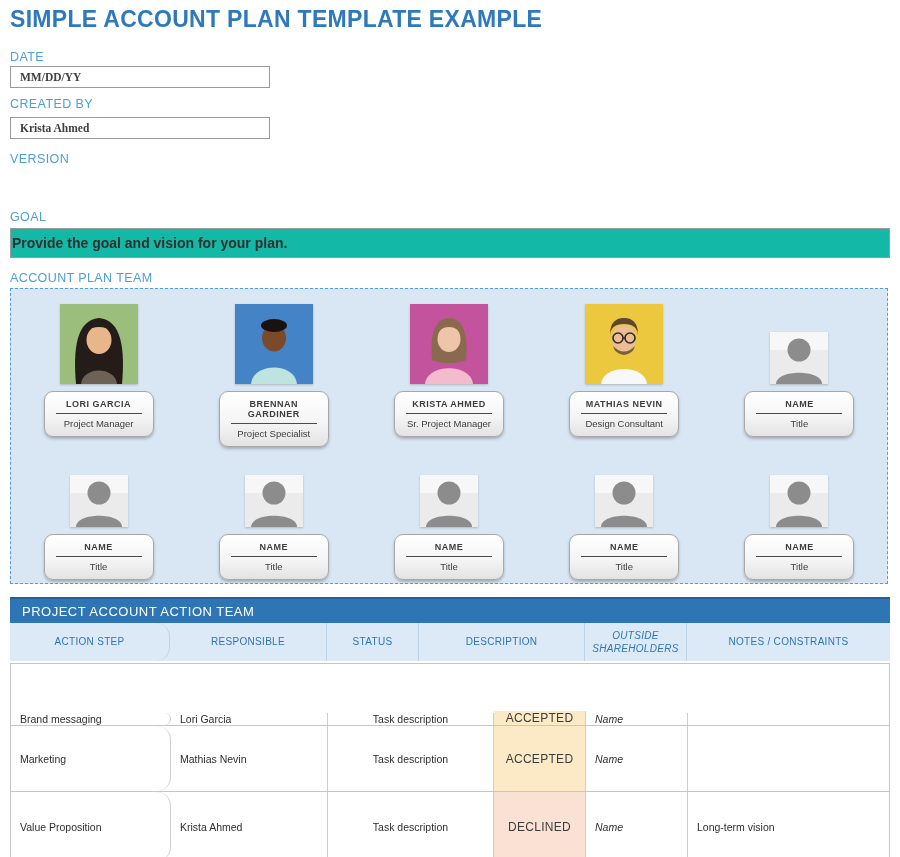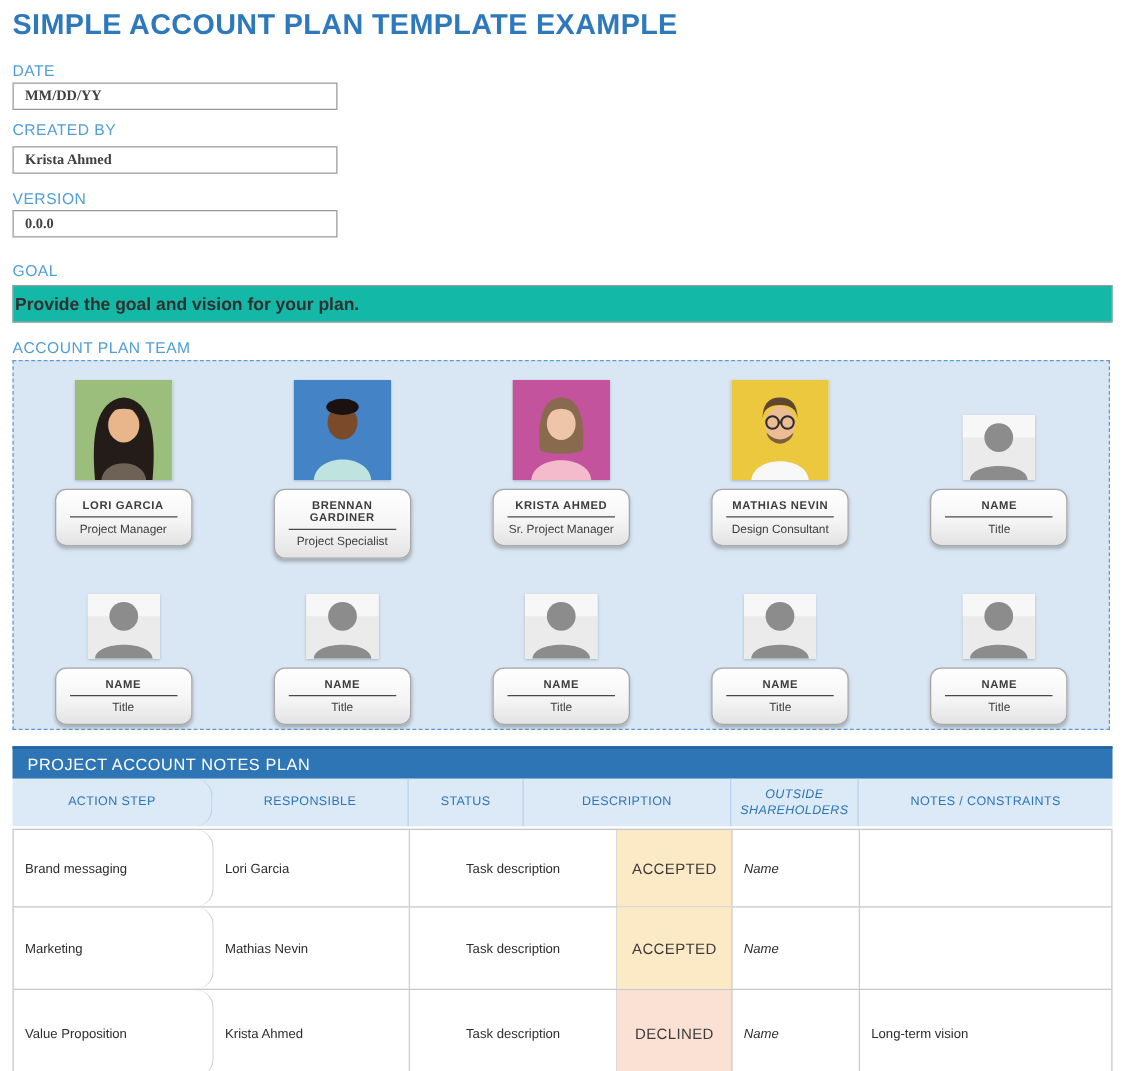--- a/index.html
+++ b/index.html
@@ -54,21 +54,21 @@
   }
   .thead { display:flex; height:40px; background:#DCE9F6; border-bottom:2px solid #ffffff; }
   .th {
     display:flex; align-items:center; justify-content:center; text-align:center;
     font-size:10px; color:#2E75B6; letter-spacing:0.3px;
     border-right:1px solid #BBD2EA; padding:0 4px; line-height:1.35;
   }
   .th:last-child { border-right:none; }
   .tbody { border-left:1px solid #C6C6C6; border-right:1px solid #C6C6C6; }
   .tr { display:flex; border-top:1px solid #C6C6C6; }
-  .tr.r0 { height:62px; } .tr.r1 { height:66px; } .tr.r2 { height:70px; }
+  .tr.r0 { height:62px;align-items:flex-end; } .tr.r1 { height:66px; } .tr.r2 { height:70px; }
   .td {
     display:flex; align-items:center; font-size:10.5px; color:#2e2e2e;
     border-right:1px solid #CECECE; padding:0 9px;
   }
   .td:last-child { border-right:none; }
   .td.center { justify-content:center; text-align:center; }
   .td.status { font-size:12px; color:#3c3c3c; letter-spacing:0.3px; }
   
   .c0 { width:160px;border-radius:14px; } .c1 { width:157px; } .c2 { width:166px; }
   .c3 { width:92px; }  .c4 { width:102px;font-style:italic; } .c5 { width:203px; flex:1; }
@@ -80,21 +80,20 @@
 
   <h1 class="abs title" style="top:6px">SIMPLE ACCOUNT PLAN TEMPLATE EXAMPLE</h1>
 
   <div class="abs fld-label" style="top:50px">DATE</div>
   <div class="abs fld-input" style="top:66px">MM/DD/YY</div>
 
   <div class="abs fld-label" style="top:97px">CREATED BY</div>
   <div class="abs fld-input" style="top:117px">Krista Ahmed</div>
 
   <div class="abs fld-label" style="top:152px">VERSION</div>
-  <div class="abs fld-input" style="top:168px">0.0.0</div>
 
   <div class="abs fld-label" style="top:210px">GOAL</div>
   <div class="abs goal-box" style="top:228px">Provide the goal and vision for your plan.</div>
 
   <div class="abs fld-label" style="top:271px">ACCOUNT PLAN TEAM</div>
 
   <div class="abs team-panel">
     <div class="team-row">
 
       <div class="team-cell">
@@ -264,21 +263,21 @@
         <div class="member-card">
           <div class="member-name">NAME</div>
           <hr class="member-divider">
           <div class="member-title">Title</div>
         </div>
       </div>
     </div>
   </div>
 
   <div class="abs table-wrap">
-    <div class="table-title">PROJECT ACCOUNT NOTES PLAN</div>
+    <div class="table-title">PROJECT ACCOUNT ACTION TEAM</div>
 
     <div class="thead">
       <div class="th c0">ACTION STEP</div>
       <div class="th c1">RESPONSIBLE</div>
       <div class="th c3">STATUS</div>
       <div class="th c2">DESCRIPTION</div>
       <div class="th c4">OUTSIDE SHAREHOLDERS</div>
       <div class="th c5">NOTES / CONSTRAINTS</div>
     </div>
 

